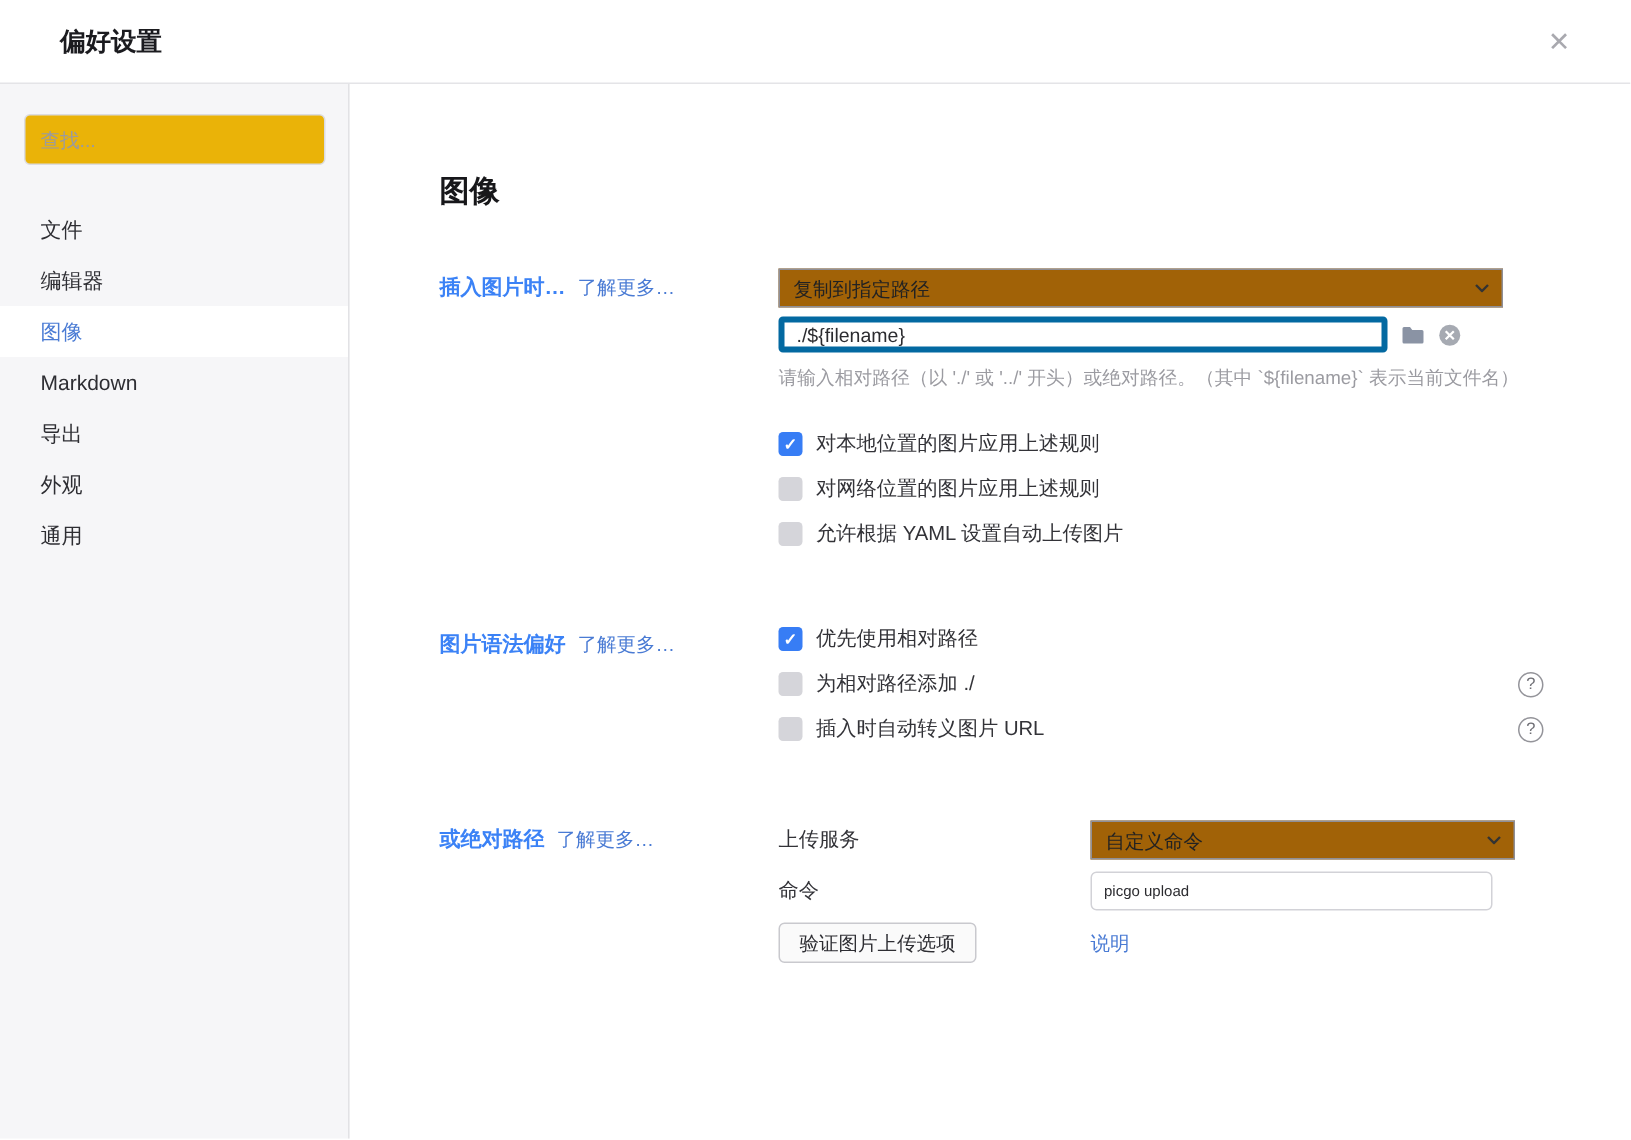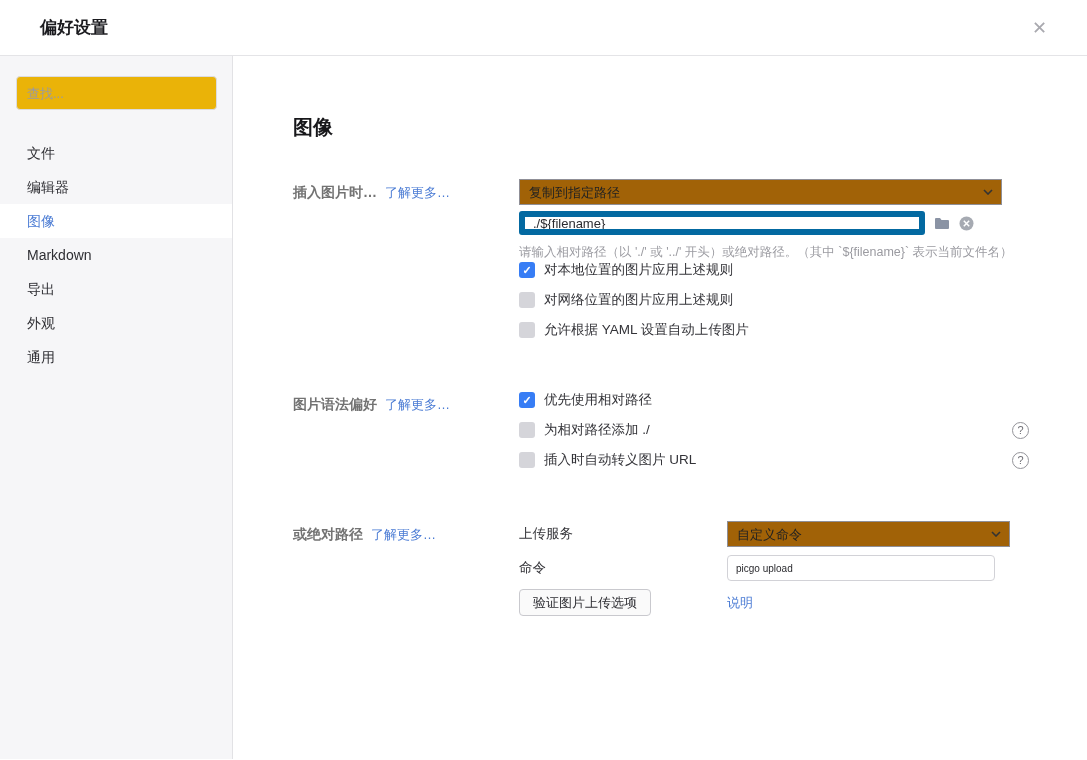--- a/index.html
+++ b/index.html
@@ -29,43 +29,43 @@
   .search::placeholder{ color:#9a9aa0; }
   .nav{ margin-top:26px; }
   .nav-item{ height:34px; line-height:34px; padding:0 27px; font-size:14px;
     color:#2e2e33; cursor:pointer; }
   .nav-item.active{ background:#ffffff; color:#4a7bd4; }
   
   .content{ flex:1; padding:58px 0 0 60px; }
   .page-title{ font-size:20px; font-weight:bold; color:#17171a; margin-bottom:38px; }
   .section{ display:flex; margin-bottom:40px; }
   .sec-label{ width:226px; flex-shrink:0; padding-top:4px; }
-  .sec-title{ font-size:14px; font-weight:bold; color:#737373; margin-right:8px; }
+  .sec-title{ font-size:14px; font-weight:bold; color:#3b82f6; margin-right:8px; }
   .link{ font-size:13px; color:#4a7bd4; text-decoration:none; cursor:pointer; }
   .controls{ width:510px; }
   
   .select-wrap{ position:relative; display:inline-block; }
   .select-wrap select{
     appearance:none; -webkit-appearance:none; width:100%; height:26px;
     border:1px solid #8f8f97; border-radius:0; background:#a16207;
     font-size:13px; color:#222; padding:0 38px 0 9px; font-family:inherit; outline:none;
   }
   .select-wrap.big{ width:483px; }
   .select-wrap.small{ width:283px; }
   .chev{ position:absolute; right:9px; top:10px; pointer-events:none; }
   
   .path-row{ display:flex; align-items:center; margin-top:6px; }
   .path-input{
-    width:406px; height:24px; border:6px solid #0369a1; border-radius:3px;
+    width:406px; height:24px; border:4px solid #0369a1; border-radius:3px;
     padding:0 8px; font-size:13px; color:#2b2b2f; font-family:inherit; outline:none;
   }
   .icon-btn{ margin-left:9px; cursor:pointer; display:inline-flex; align-items:center; }
   .hint{ margin-top:9px; font-size:12.5px; color:#9b9ba1; }
   
-  .checks{ }
+  .checks{ margin-top:26px; }
   .check-row{ display:flex; align-items:center; margin-bottom:12px; cursor:pointer; }
   .checkbox{
     width:16px; height:16px; border-radius:3px; background:#d5d5da;
     margin-right:9px; flex-shrink:0; display:flex; align-items:center; justify-content:center;
   }
   .checkbox.checked{ background:#377df5; }
   .checkbox.checked::after{ content:"✓"; color:#fff; font-size:11px; font-weight:bold; }
   .check-label{ font-size:13.5px; color:#333338; }
   .help-icon{
     margin-left:auto; width:17px; height:17px; border:1px solid #94949a;

